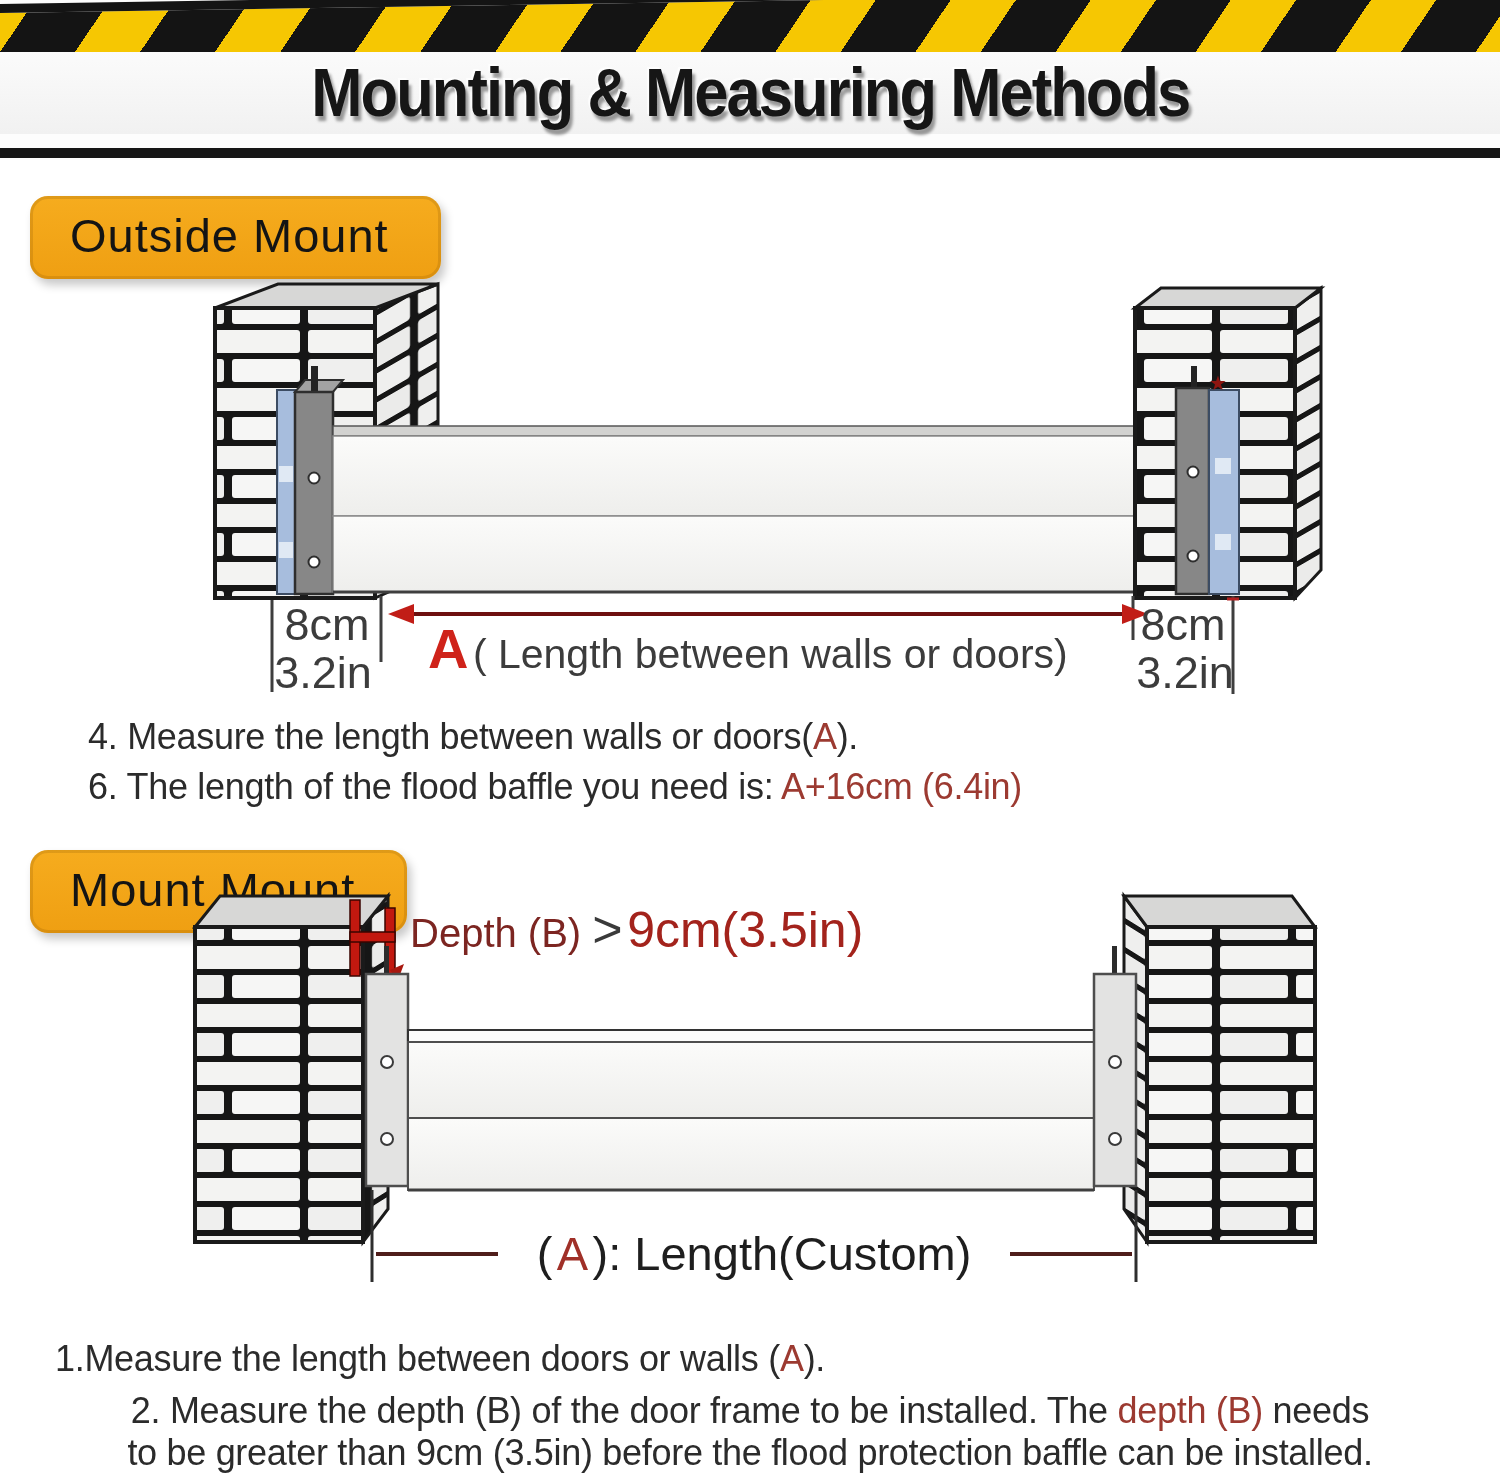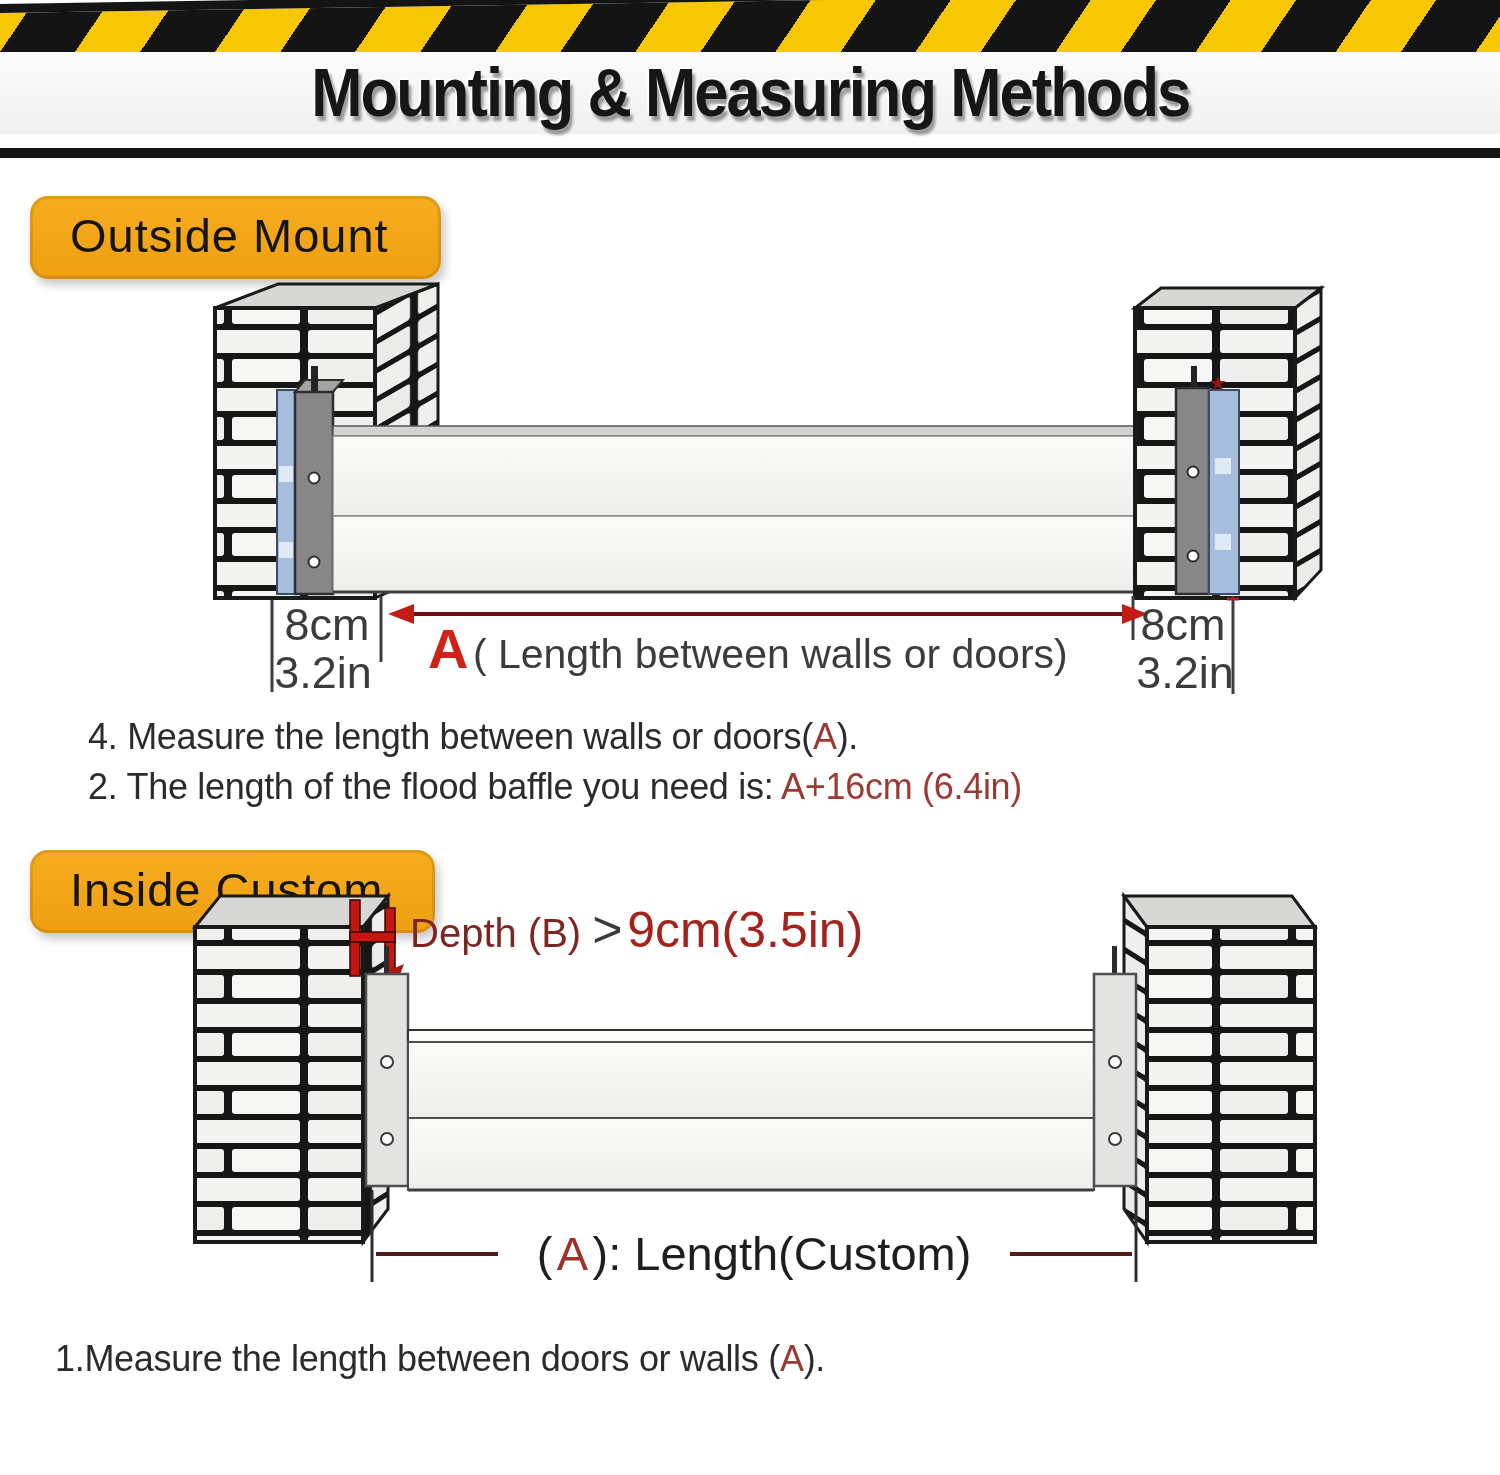--- a/index.html
+++ b/index.html
@@ -134,24 +134,24 @@
     <text x="428" y="400">
       <tspan font-size="56" font-weight="bold" fill="#cf231a">A</tspan>
       <tspan font-size="41" fill="#3c3c3c">( Length between walls or doors)</tspan>
     </text>
   </g>
 </svg>
 </div>
 
 <div class="steps outside">
   <div><span>4. Measure the length between walls or doors(</span><span class="red">A</span><span>).</span></div>
-  <div><span>2. The length of the flood baffle you need is: </span><span class="red">A+16cm (6.4in)</span></div>
-</div>
-
-<div class="badge inside">Inside Custom</div>
+  <div><span>6. The length of the flood baffle you need is: </span><span class="red">A+16cm (6.4in)</span></div>
+</div>
+
+<div class="badge inside">Mount Mount</div>
 
 <div class="diag inside">
 <svg width="1500" height="400" viewBox="0 0 1500 400">
   <defs>
     <pattern id="bf2" patternUnits="userSpaceOnUse" width="152" height="58">
       <rect width="152" height="58" fill="#161616"></rect>
       <rect x="4" y="4" width="144" height="23" rx="3" fill="#f3f3f2"></rect>
       <rect x="4" y="33" width="68" height="23" rx="3" fill="#efefee"></rect>
       <rect x="80" y="33" width="68" height="23" rx="3" fill="#f6f6f5"></rect>
     </pattern>
@@ -226,13 +226,17 @@
       <tspan font-size="47" fill="#1e1e1e">(</tspan>
       <tspan font-size="47" fill="#a03028">A</tspan>
       <tspan font-size="47" fill="#1e1e1e">): Length(Custom)</tspan>
     </text>
   </g>
 </svg>
 </div>
 
 <div class="steps inside">
   <div class="l1"><span>1.Measure the length between doors or walls (</span><span class="red">A</span><span>).</span></div>
+  <div class="l2">
+    <div><span>2. Measure the depth (B) of the door frame to be installed. The </span><span class="red">depth (B)</span><span> needs</span></div>
+    <div><span>to be greater than 9cm (3.5in) before the flood protection baffle can be installed.</span></div>
+  </div>
 </div>
 
 </body></html>

